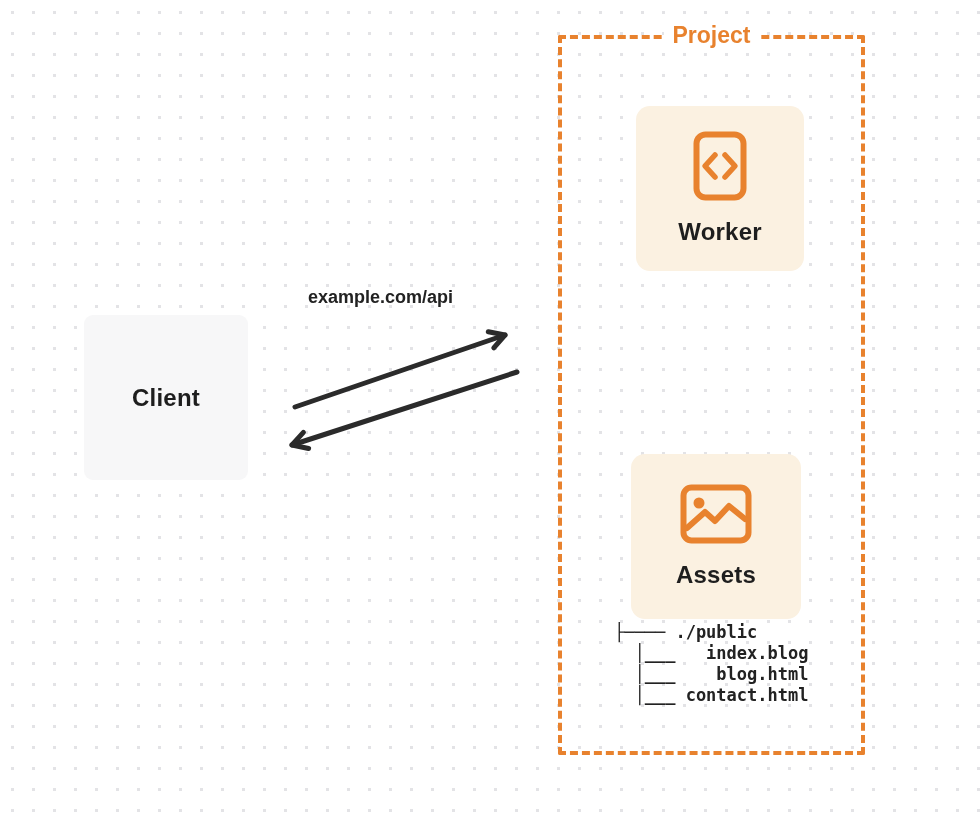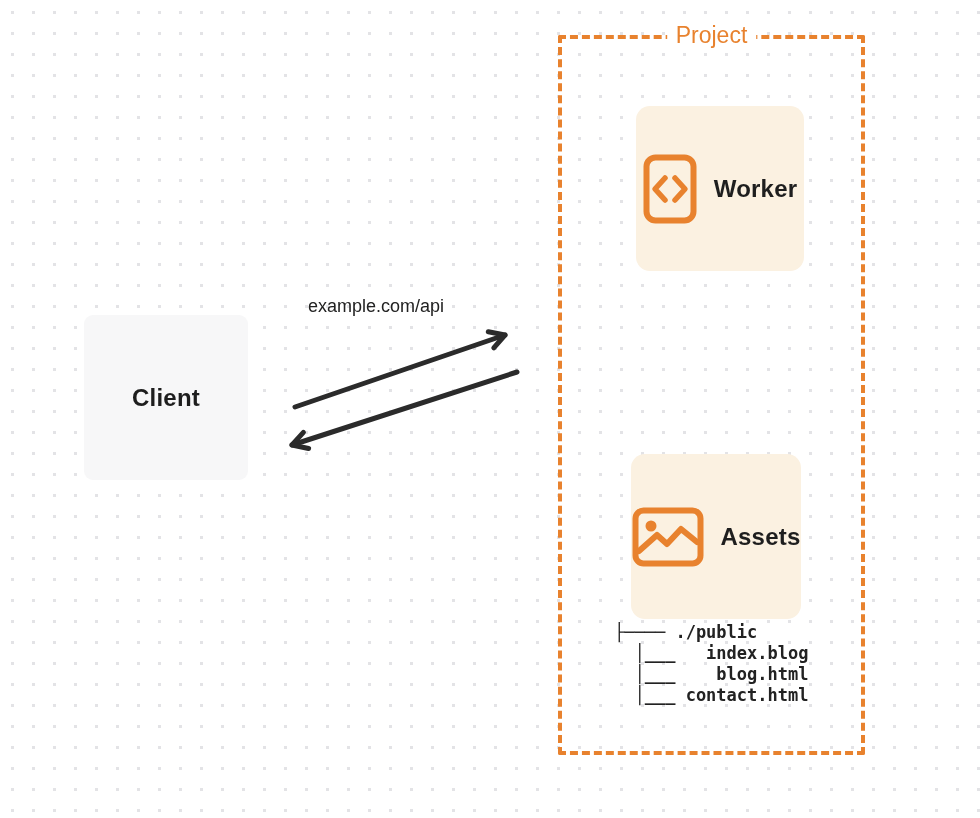--- a/index.html
+++ b/index.html
@@ -40,23 +40,22 @@
     font-weight:bold;
     color:var(--text);
     letter-spacing:0.2px;
   }
 
   
   .request-label{
     position:absolute;
     left:308px; top:287px;
     font-size:18px;
-    font-weight:normal;
+    font-weight:bold;
     color:#222;
-    margin-top:9px;
   }
   .arrows-svg{
     position:absolute;
     left:270px; top:320px;
     width:270px; height:140px;
   }
   .arrow-line{
     stroke:var(--arrow);
     stroke-width:5;
     stroke-linecap:round;
@@ -72,32 +71,32 @@
     border:4px dashed var(--accent);
     border-radius:2px;
   }
   .project-label{
     position:absolute;
     top:-17px; left:50%;
     transform:translateX(-50%);
     background:#ffffff;
     padding:0 9px;
     font-size:23px;
-    font-weight:normal;
+    font-weight:bold;
     color:var(--accent);
     white-space:nowrap;
   }
 
   
   .card{
     position:absolute;
     background:var(--card-bg);
     border-radius:14px;
     display:flex;
-    flex-direction:row;
+    flex-direction:column;
     align-items:center;
     justify-content:center;
     gap:17px;
   }
   .card-worker{ left:74px; top:67px;  width:168px; height:165px; }
   .card-assets{ left:69px; top:415px; width:170px; height:165px;text-align:center; }
   .icon{ color:var(--accent); display:block; }
 
   
   .file-tree{

